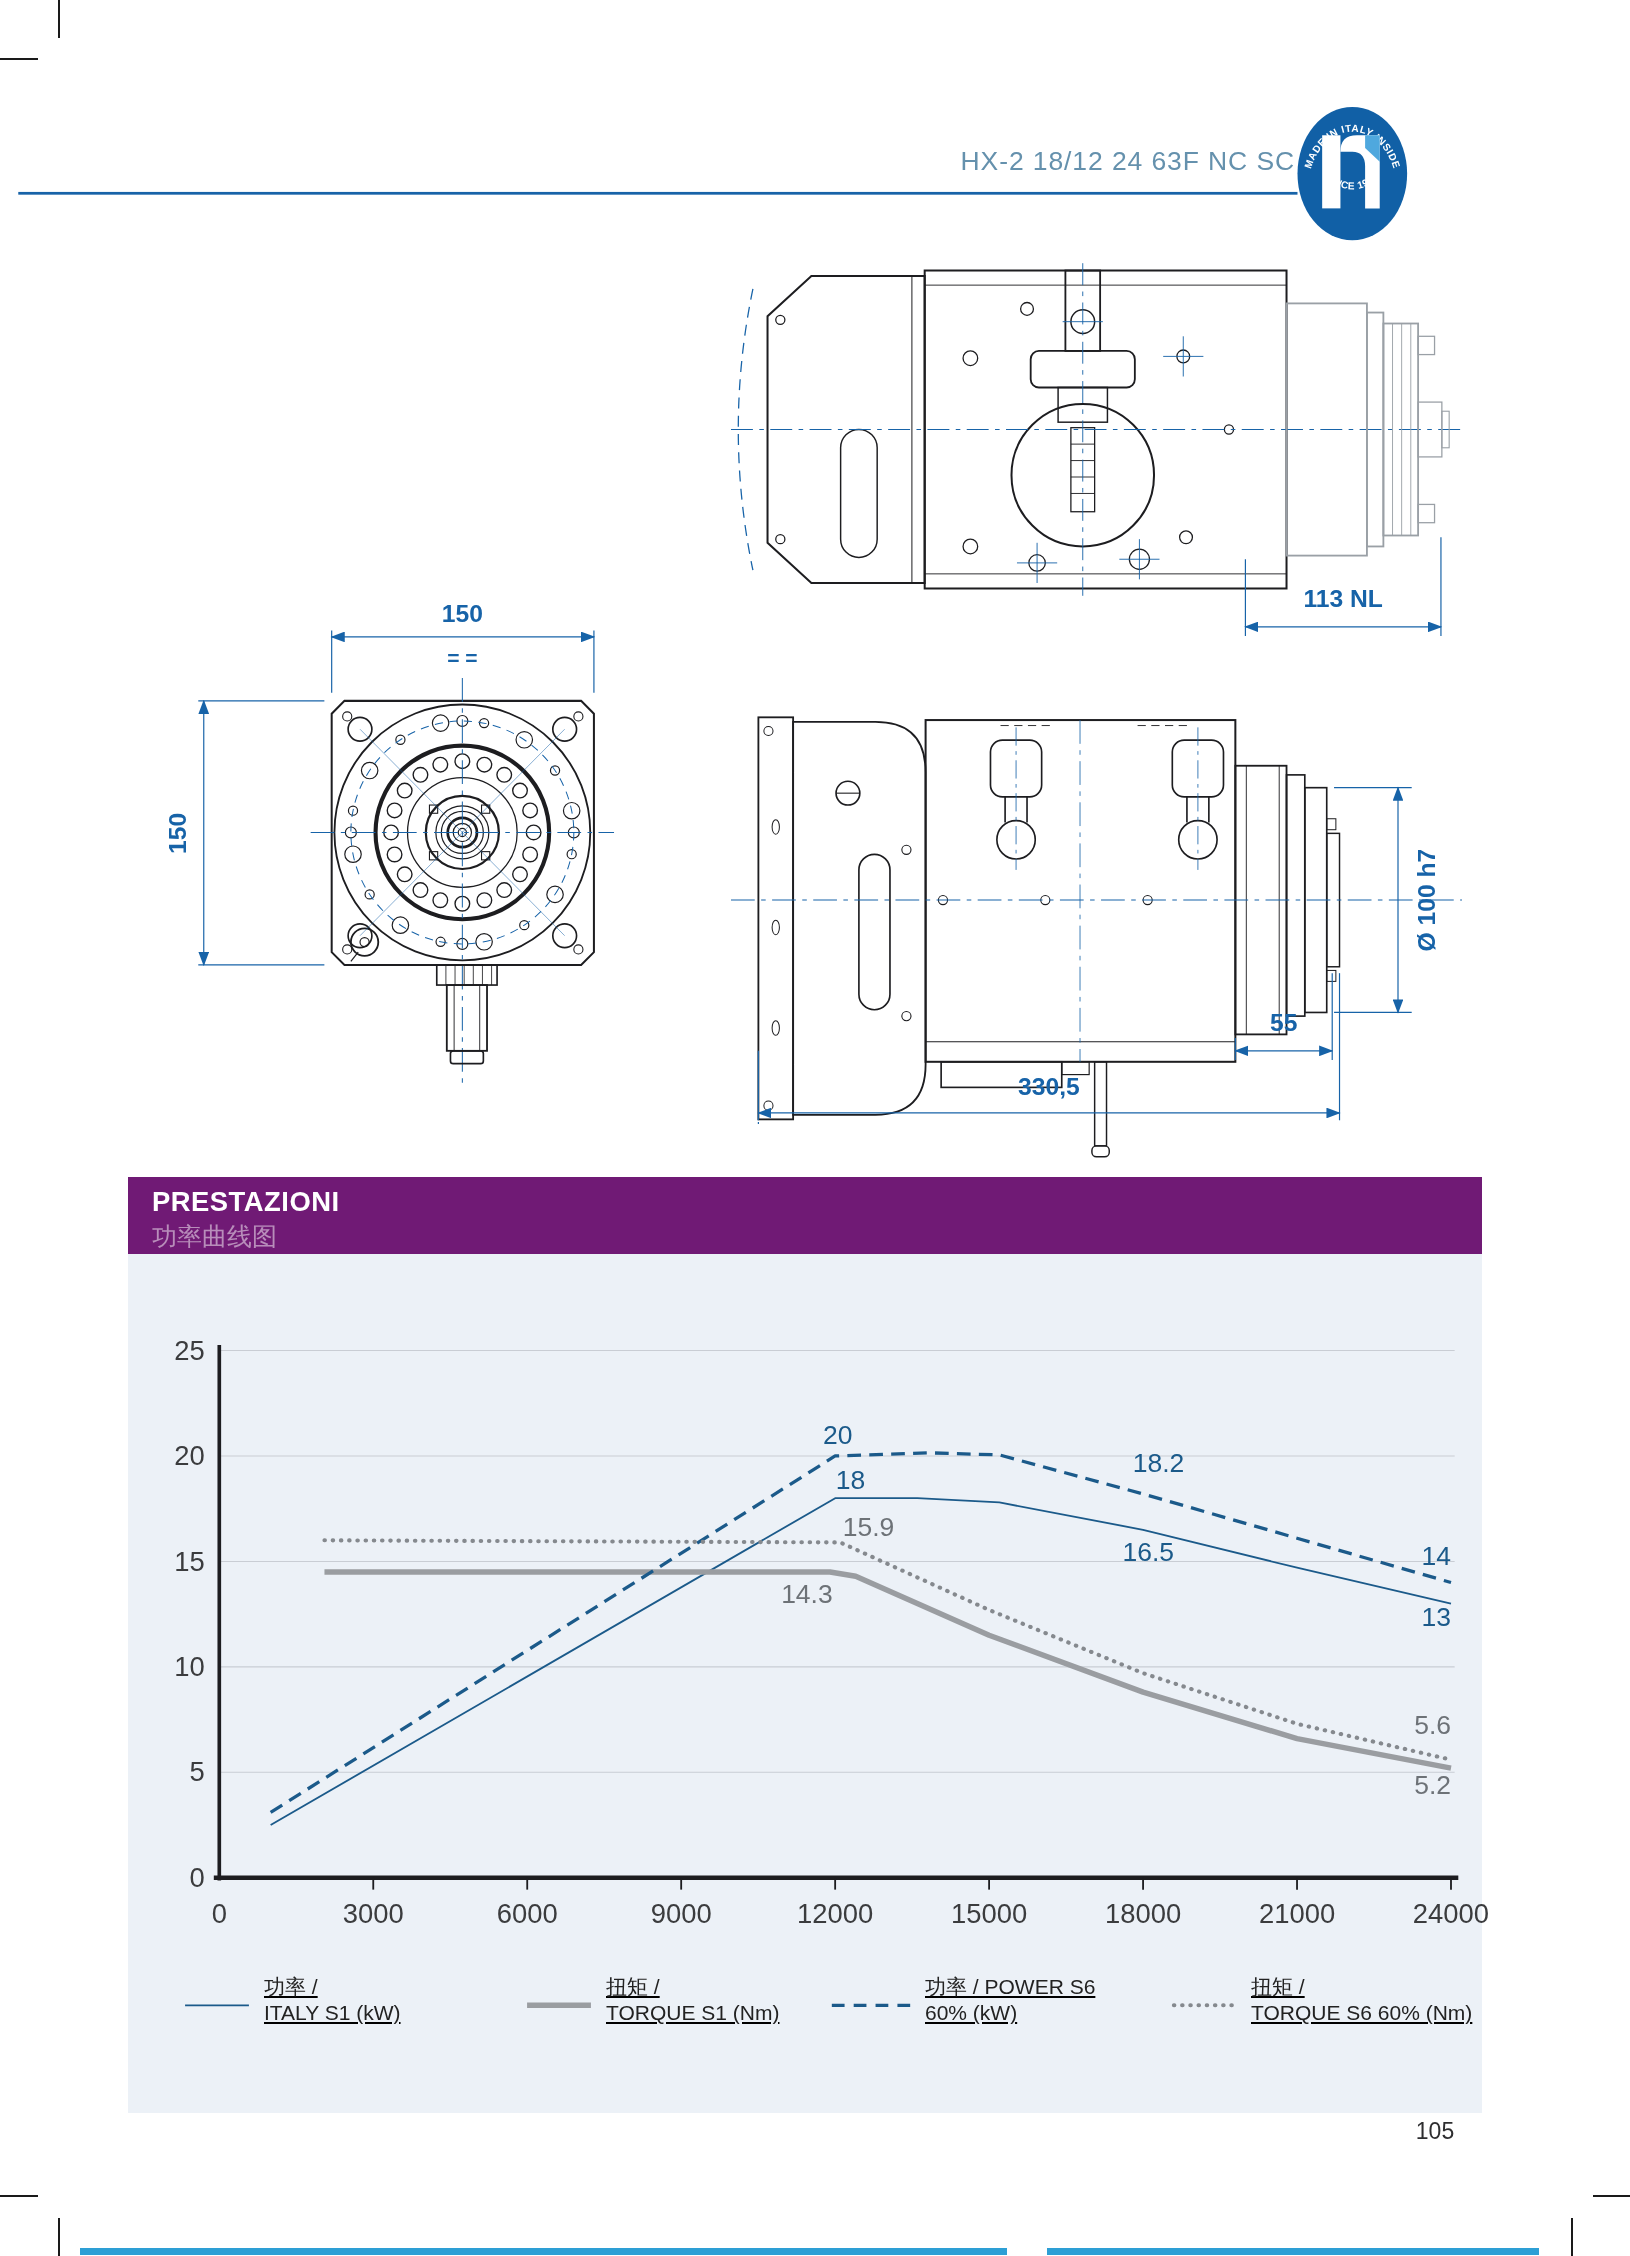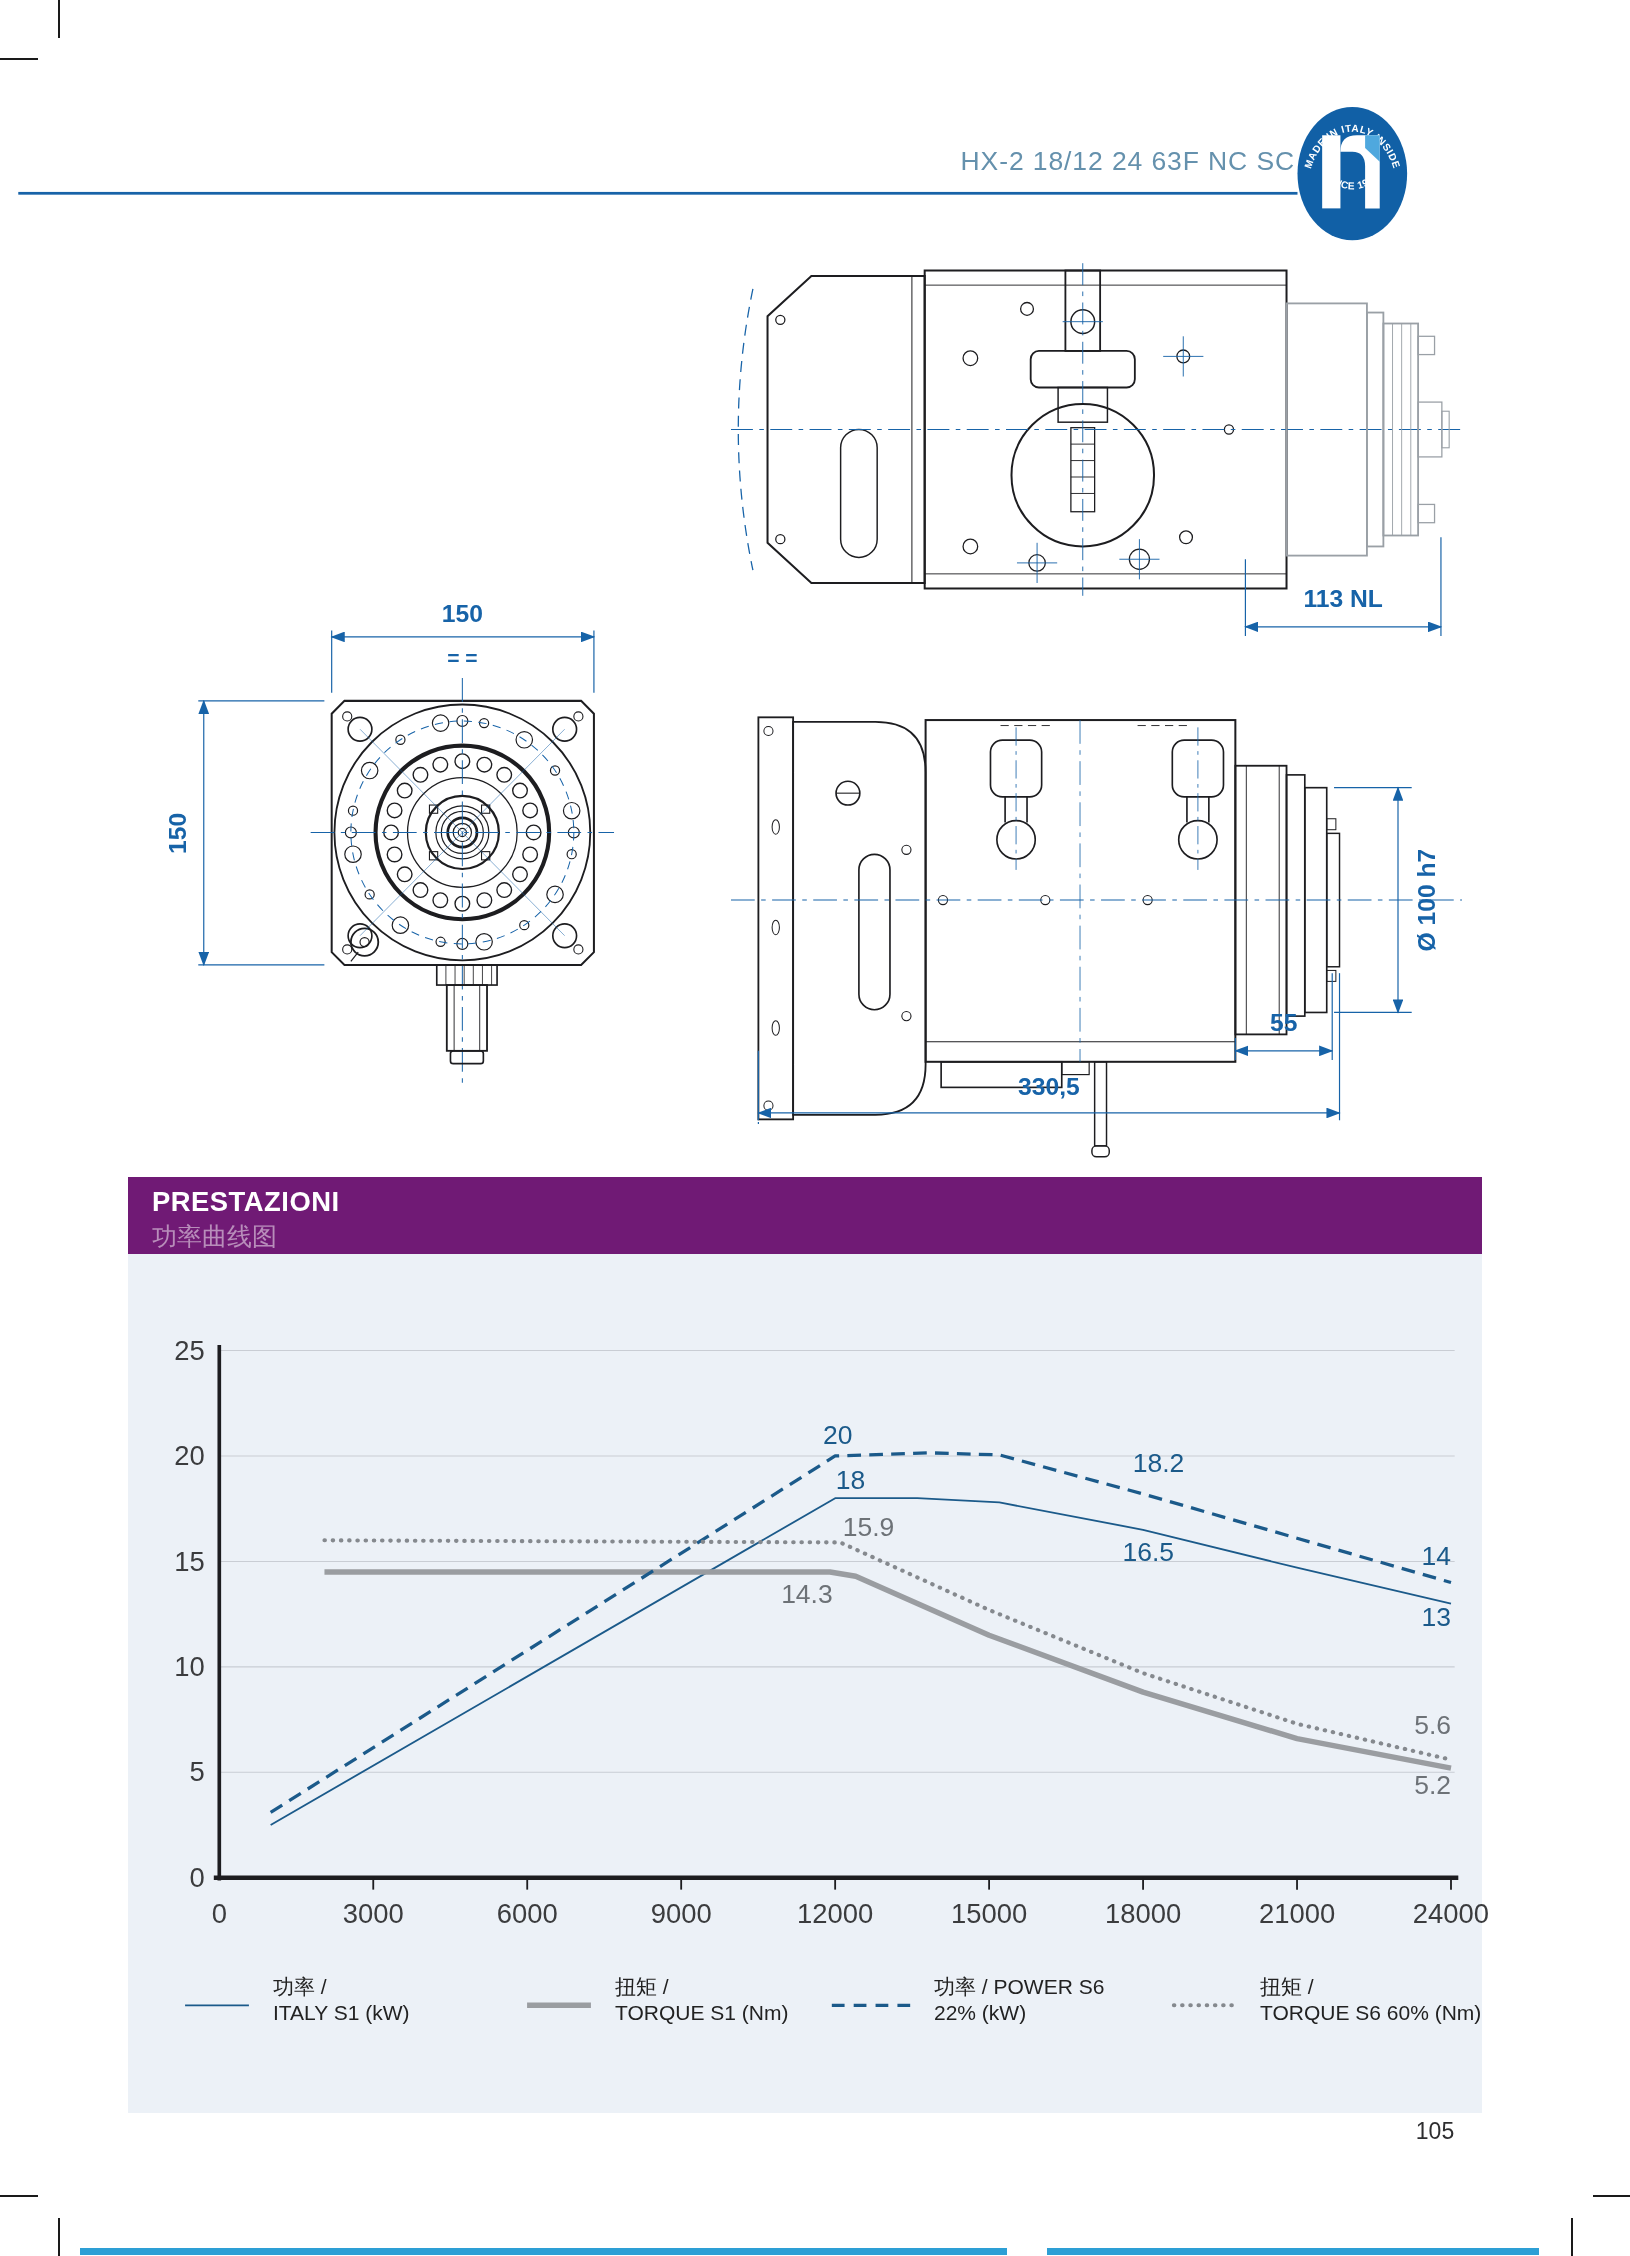--- a/index.html
+++ b/index.html
@@ -10,21 +10,21 @@
       font-size:26.5px;letter-spacing:0.9px;color:#6591ad;z-index:3;}
   #blue-bar{position:absolute;left:128px;top:1177px;width:1354px;height:77px;
       background:#701a75;z-index:1;}
   #blue-bar .t1{color:#ffffff;font-size:27.4px;font-weight:bold;letter-spacing:0.5px;
       padding:9.1px 0 0 24px;}
   #blue-bar .t2{color:rgba(255,255,255,.5);font-size:25px;padding:1.8px 0 0 24px;}
   #chart-panel{position:absolute;left:128px;top:1254px;width:1354px;height:859px;
       background:#ecf1f7;z-index:1;}
   #main-svg{position:absolute;left:0;top:0;z-index:2;}
   #legend{position:absolute;left:0;top:1974px;width:1631px;height:101px;z-index:3;}
-  .legend-item{position:absolute;display:flex;gap:22px;align-items:flex-start;}
+  .legend-item{position:absolute;display:flex;gap:13px;align-items:flex-start;text-decoration:underline;}
   .legend-item svg{margin-top:24px;flex:none;}
   .legend-text{font-size:21px;line-height:1.26;color:#222222;white-space:nowrap;}
   #page-number{position:absolute;left:1371px;top:2118px;width:128px;text-align:center;
       font-size:23px;color:#2e2e30;z-index:3;}
   .bottom-bar{position:absolute;height:7.3px;top:2248px;background:#2d9fd5;z-index:3;}
 </style>
 </head>
 <body>
 
 <div class="crop" style="left:58px;top:0;width:1.8px;height:38px;"></div>
@@ -361,21 +361,21 @@
       <div>扭矩 /</div>
       <div>TORQUE S1 (Nm)</div>
     </div>
   </div>
   <div class="legend-item" style="left:830px;top:0;justify-content:center;">
     <svg width="82" height="14.6" viewBox="0 0 90 16">
         <line x1="2" y1="8" x2="88" y2="8" stroke="#1b5a8a" stroke-width="3.5" stroke-dasharray="14 10"></line>
       </svg>
     <div class="legend-text">
       <div>功率 / POWER S6</div>
-      <div>22% (kW)</div>
+      <div>60% (kW)</div>
     </div>
   </div>
   <div class="legend-item" style="left:1170px;top:0;">
     <svg width="68" height="14.6" viewBox="0 0 74 16">
         <line x1="4" y1="8" x2="72" y2="8" stroke="#85898e" stroke-width="4.5" stroke-dasharray="0.5 8.5" stroke-linecap="round"></line>
       </svg>
     <div class="legend-text">
       <div>扭矩 /</div>
       <div>TORQUE S6 60% (Nm)</div>
     </div>

